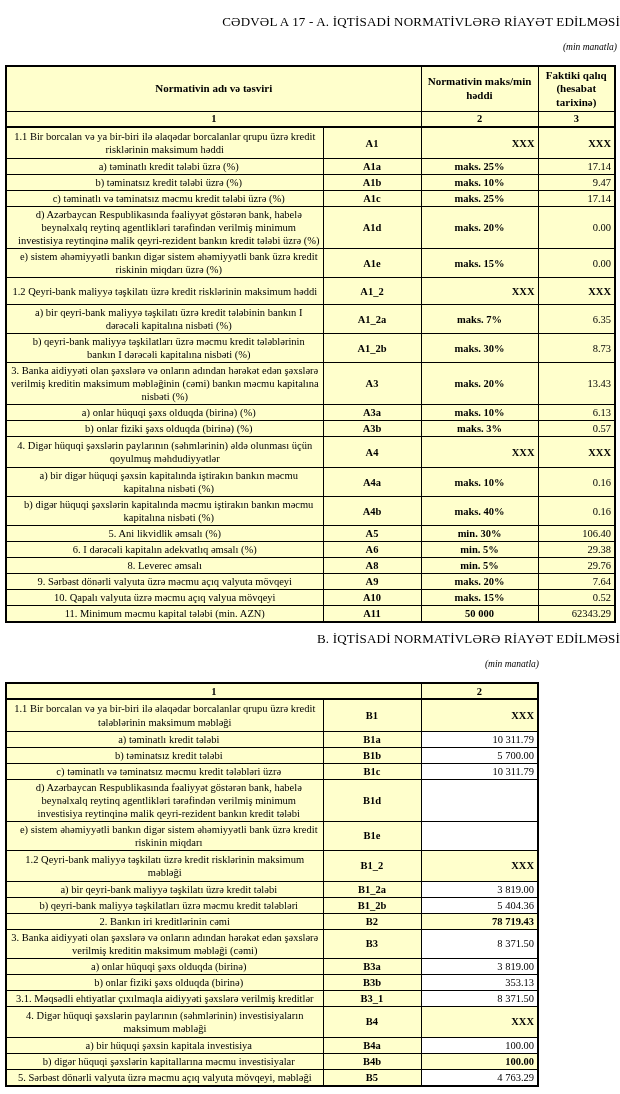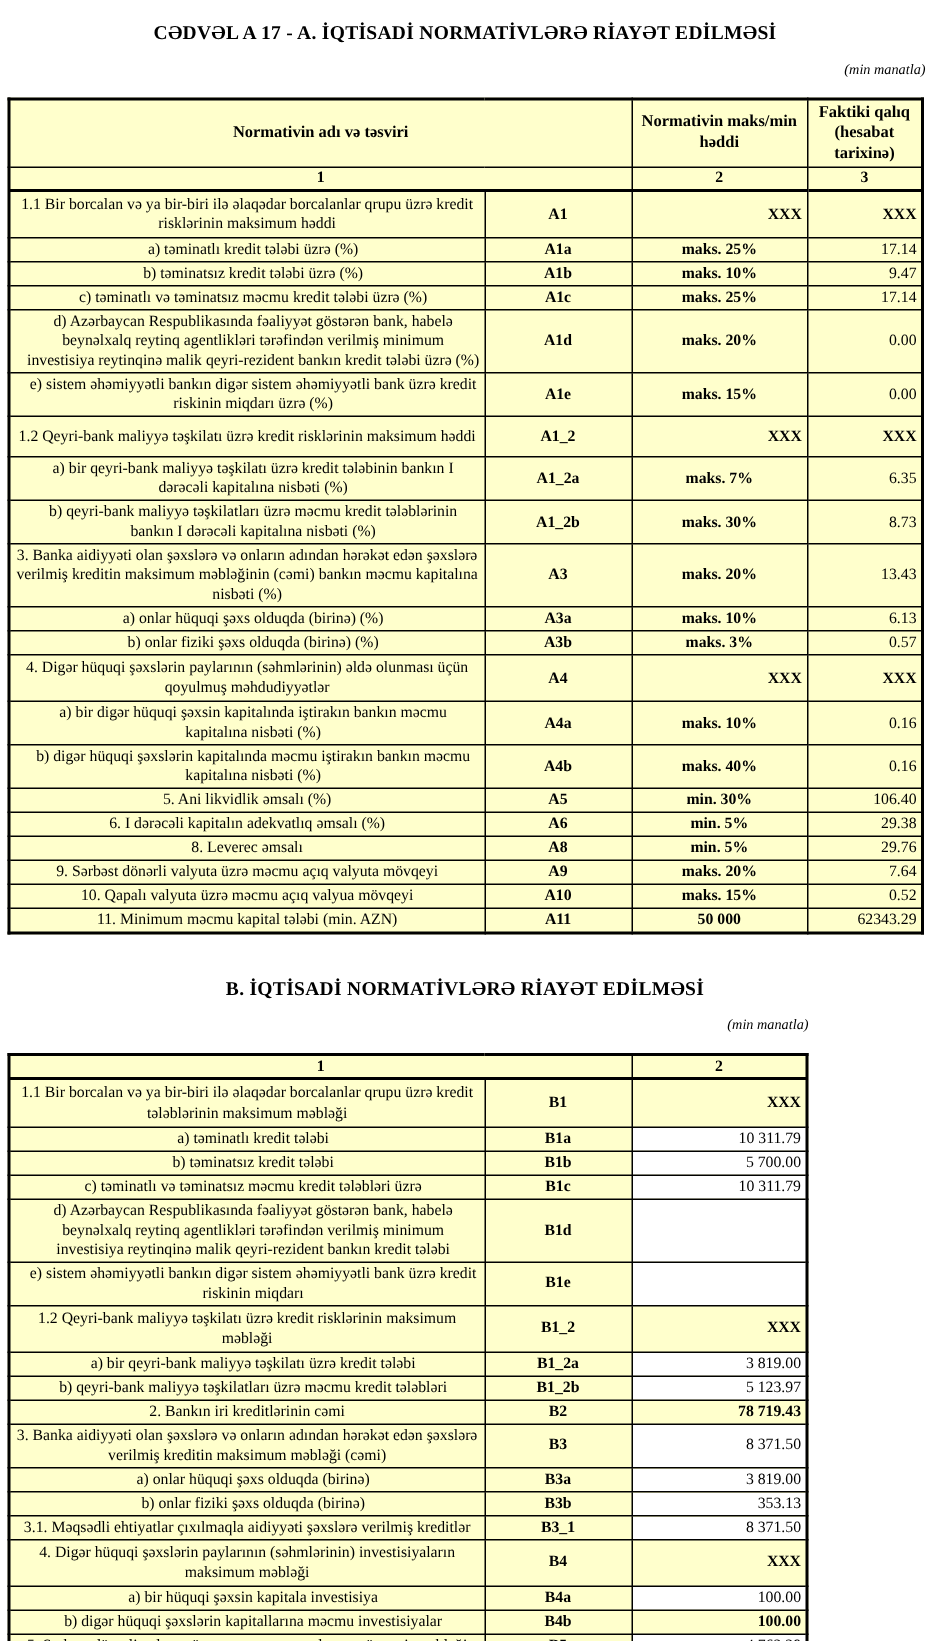--- a/index.html
+++ b/index.html
@@ -9,27 +9,27 @@
     --text-black:#000000;
   }
   html,body{margin:0;padding:0;}
   body{
     width:620px;
     background:var(--cell-white);
     color:var(--text-black);
     font-family:"Liberation Serif", serif;
   }
   .title{
-    text-align:center;
-    font-weight:bold;
+    text-align:right;
+    font-weight:normal;
     font-size:13px;
     letter-spacing:0.2px;
     margin:14px 0 6px 0;
   }
-  .title-b{margin-top:28px;margin-bottom:2px;}
+  .title-b{margin-top:8px;margin-bottom:2px;}
   .unit-note{
     font-style:italic;
     font-size:9.5px;
     text-align:right;
     margin:12px;
     padding:0 2px 1px 0;
   }
   .note-a{width:612px;margin-left:5px;}
   .note-b{width:534px;margin-left:5px;}
   table{
@@ -292,21 +292,21 @@
           <td class="val">XXX</td>
         </tr>
         <tr>
           <td class="desc indent">a) bir qeyri-bank maliyyə təşkilatı üzrə kredit tələbi</td>
           <td class="code">B1_2a</td>
           <td class="val">3 819.00</td>
         </tr>
         <tr>
           <td class="desc indent">b) qeyri-bank maliyyə təşkilatları üzrə məcmu kredit tələbləri</td>
           <td class="code">B1_2b</td>
-          <td class="val">5 123.97</td>
+          <td class="val">5 404.36</td>
         </tr>
         <tr class="boldrow">
           <td class="desc">2. Bankın iri kreditlərinin cəmi</td>
           <td class="code">B2</td>
           <td class="val">78 719.43</td>
         </tr>
         <tr>
           <td class="desc">3. Banka aidiyyəti olan şəxslərə və onların adından hərəkət edən şəxslərə verilmiş kreditin maksimum məbləği (cəmi)</td>
           <td class="code">B3</td>
           <td class="val">8 371.50</td>

